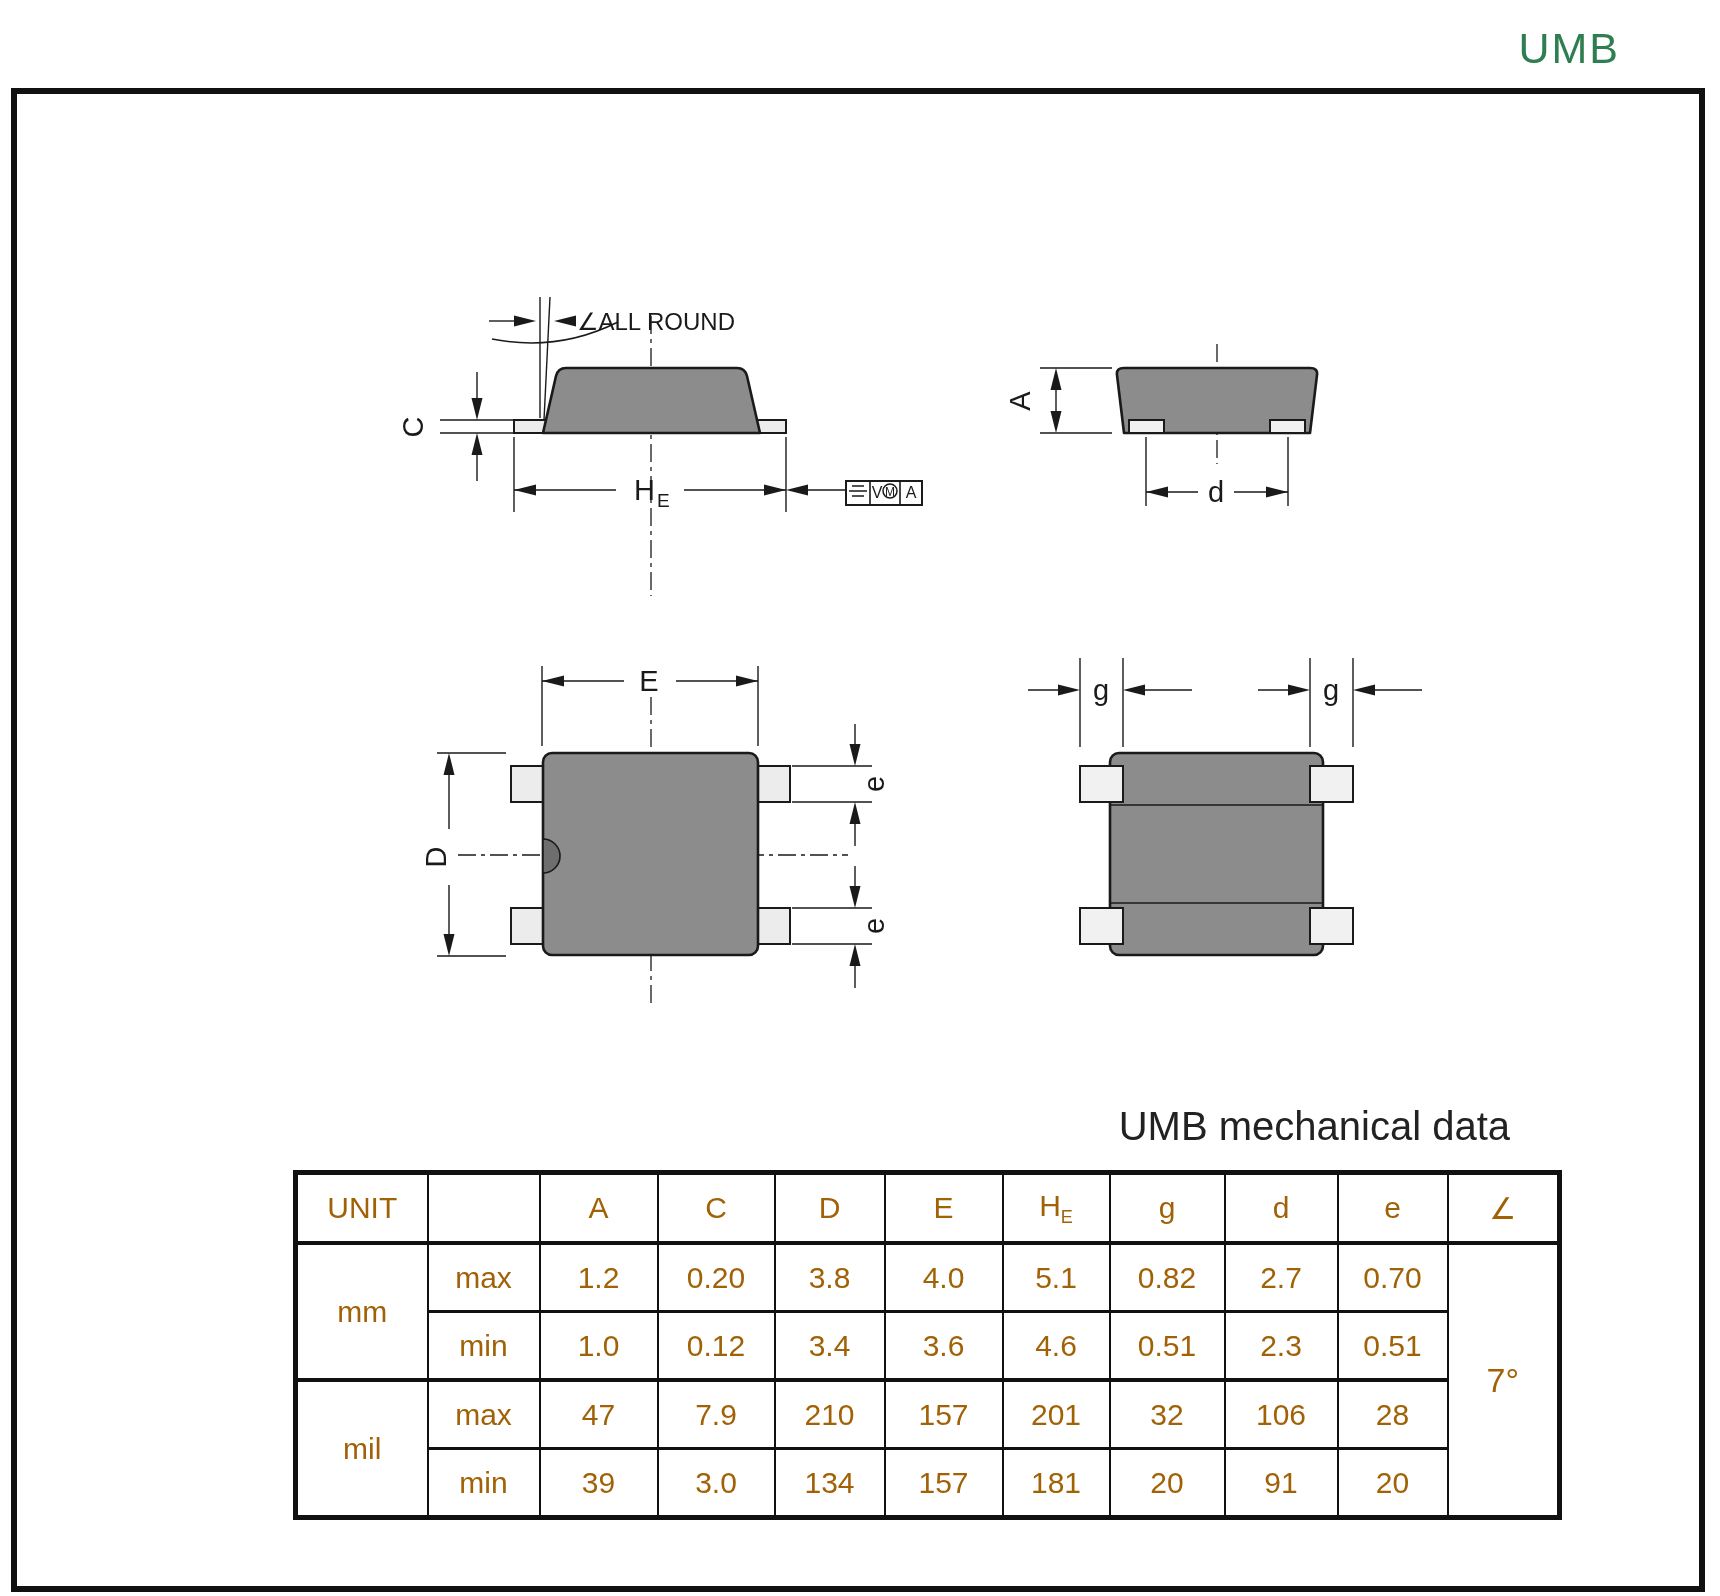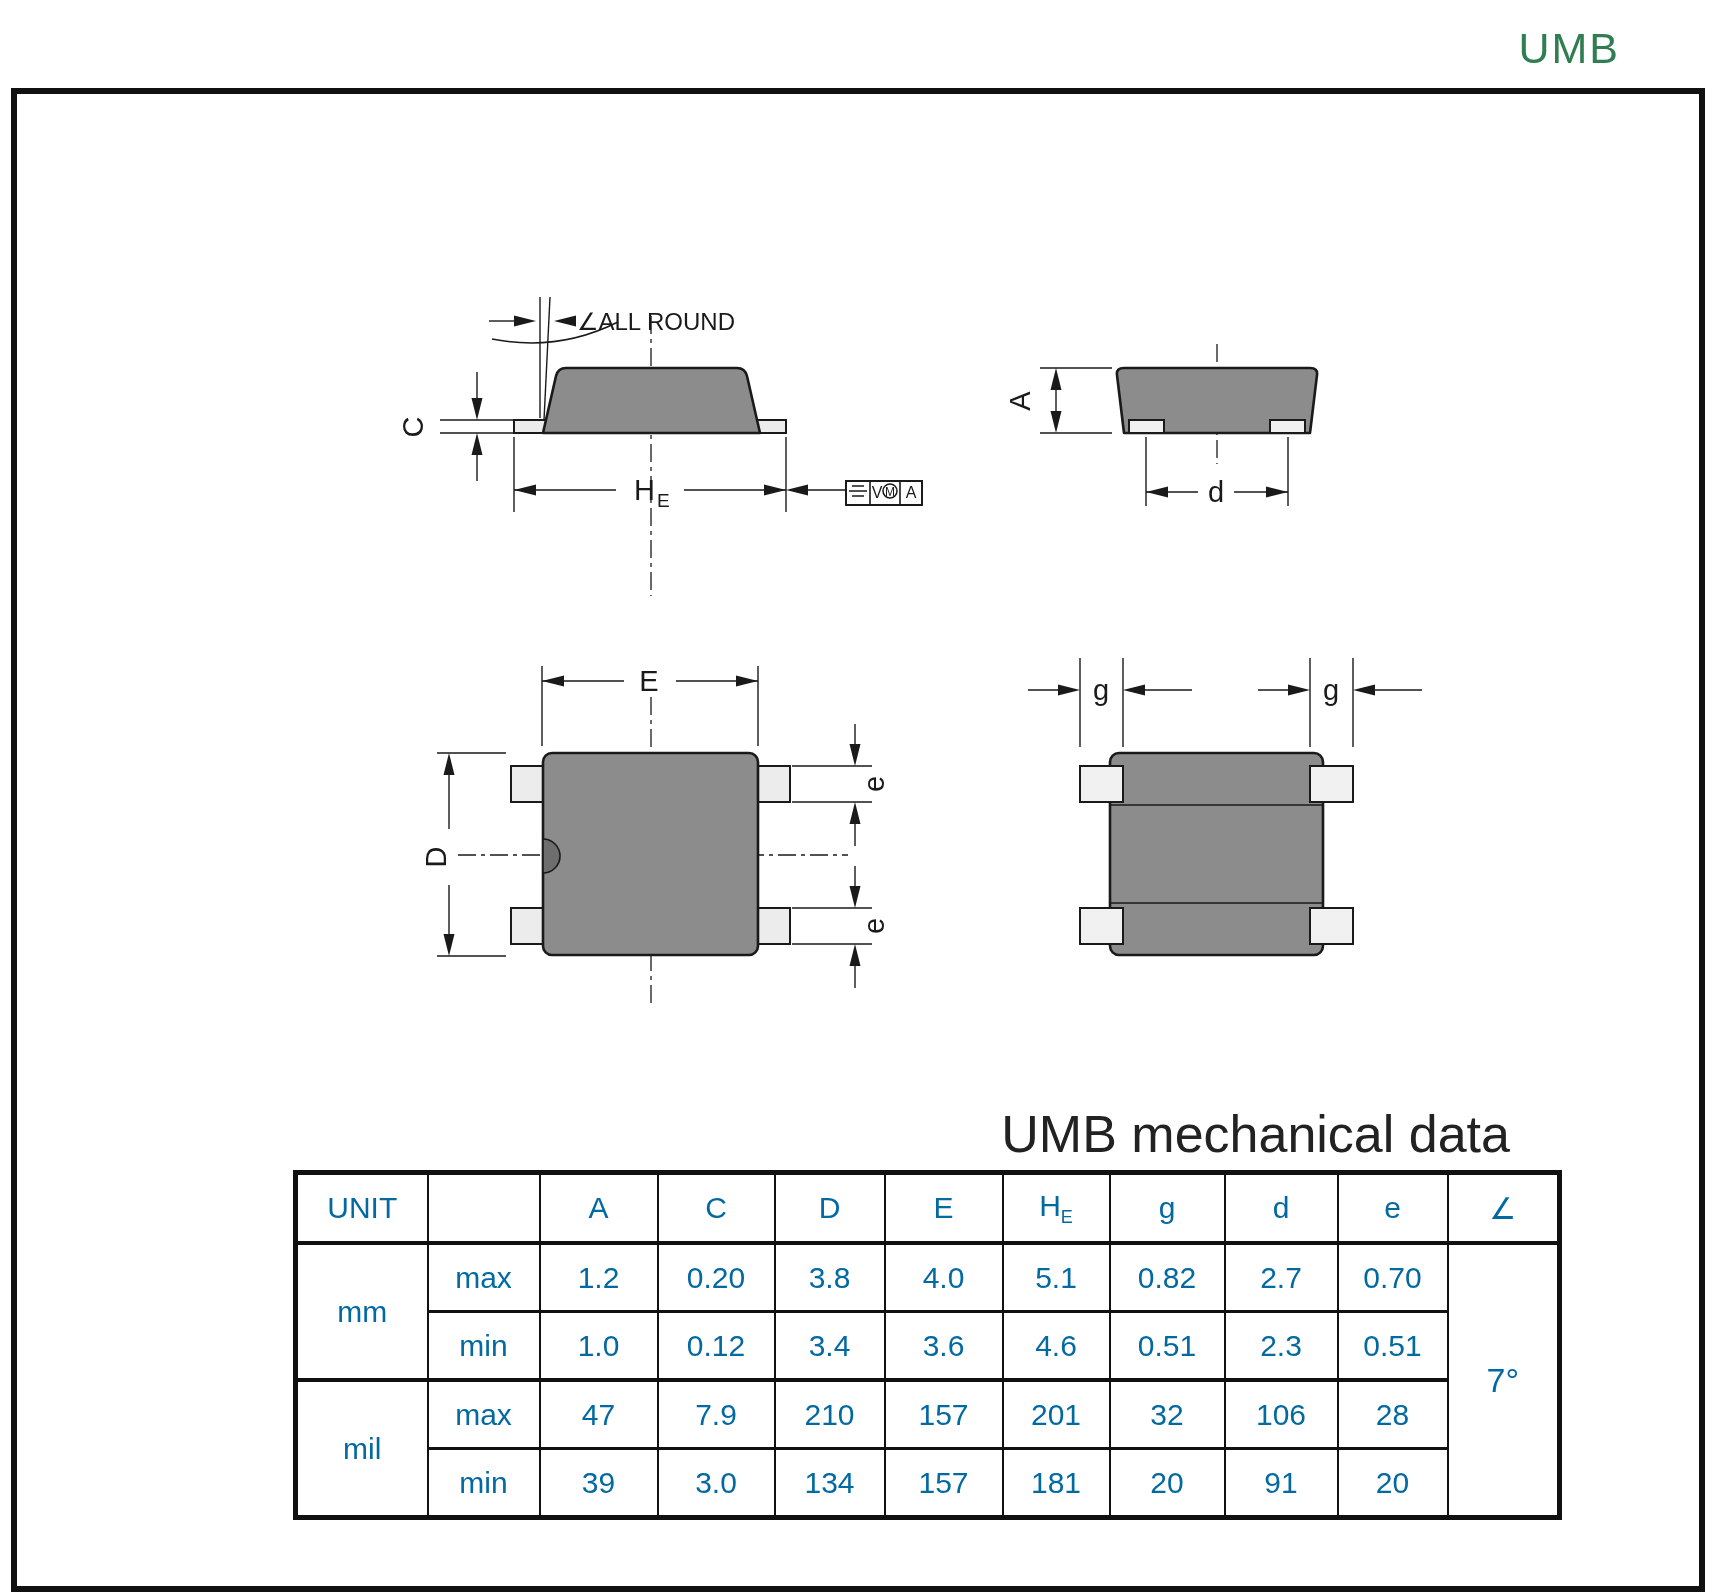--- a/index.html
+++ b/index.html
@@ -1,22 +1,22 @@
 <!DOCTYPE html>
 <html><head>
 <meta charset="utf-8">
 <style>
   html,body{margin:0;padding:0;background:#fff;}
   body{width:1720px;height:1596px;position:relative;font-family:"Liberation Sans",sans-serif;color:#111;overflow:hidden;}
   .page-title{position:absolute;top:24px;right:100px;font-size:43px;letter-spacing:2px;color:#2F7E52;}
   .frame{position:absolute;left:11px;top:88px;width:1694px;height:1504px;border:6px solid #111;box-sizing:border-box;}
   .drawings{position:absolute;left:0;top:0;width:1720px;height:1596px;}
-  .table-title{position:absolute;top:1104px;right:210px;font-size:52px;color:#222;}
+  .table-title{position:absolute;top:1104px;right:210px;font-size:40px;color:#222;}
   .mech-table{position:absolute;left:293px;top:1170px;width:1264px;border-collapse:collapse;table-layout:fixed;
-              font-size:30px;text-align:center;color:#0369a1;border:5px solid #111;}
+              font-size:30px;text-align:center;color:#a16207;border:5px solid #111;}
   .mech-table td{border:2px solid #111;height:65px;padding:0;overflow:hidden;}
   .mech-table tr.hdr td{border-bottom-width:4px;height:66px;}
   .mech-table tr.sec td{border-top-width:4px;}
   .mech-table tr.minrow td{border-top-width:3px;}
   .mech-table td.angle-cell{font-size:34px;}
   .mech-table sub{font-size:18px;}
   
   .ln{stroke:#1a1a1a;stroke-width:1.6;fill:none;}
   .thin{stroke-width:1.4;}
   .cl{stroke:#1a1a1a;stroke-width:1.3;fill:none;stroke-dasharray:18 5 4 5;}

